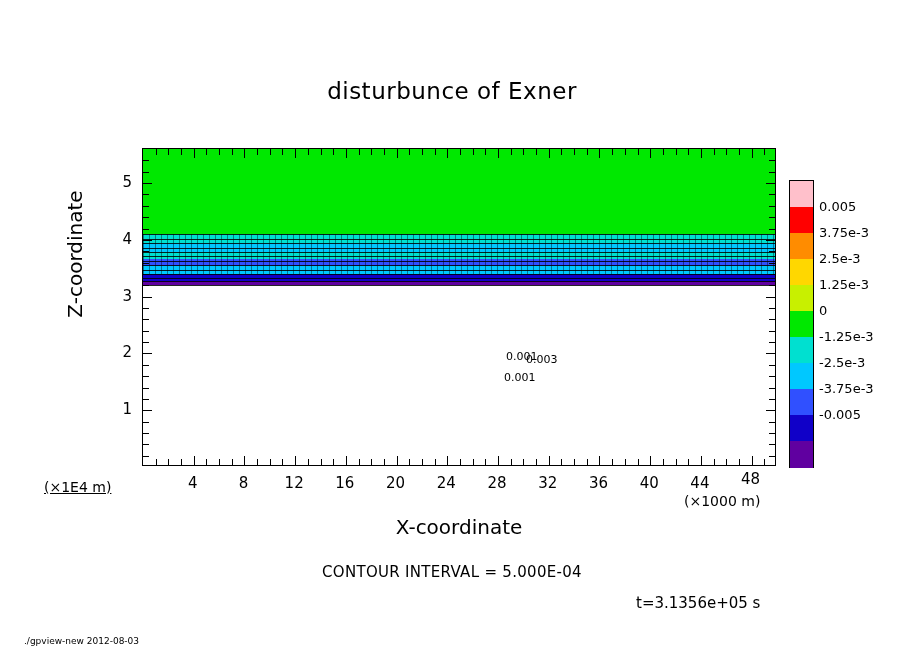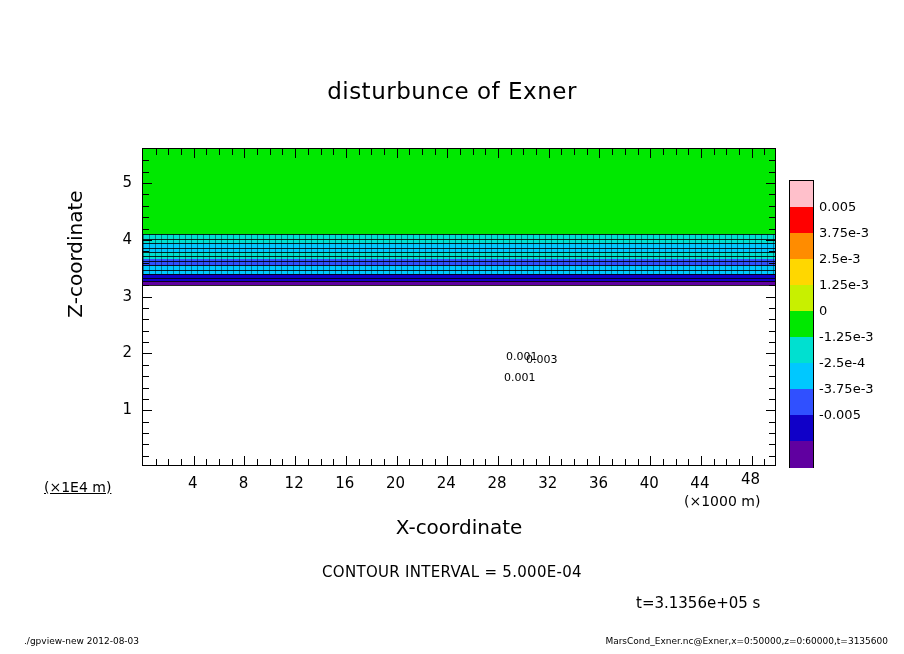--- a/index.html
+++ b/index.html
@@ -445,23 +445,22 @@
         <div class="cb-cell" style="top: 260px; height: 26.5px; background: rgb(96, 0, 160);"></div>
       </div>
   </div>
   <div id="cb-labels">
       <div class="cb-label" style="top: 206px;">0.005</div>
       <div class="cb-label" style="top: 232px;">3.75e-3</div>
       <div class="cb-label" style="top: 258px;">2.5e-3</div>
       <div class="cb-label" style="top: 284px;">1.25e-3</div>
       <div class="cb-label" style="top: 310px;">0</div>
       <div class="cb-label" style="top: 336px;">-1.25e-3</div>
-      <div class="cb-label" style="top: 362px;">-2.5e-4</div>
+      <div class="cb-label" style="top: 362px;">-2.5e-3</div>
       <div class="cb-label" style="top: 388px;">-3.75e-3</div>
       <div class="cb-label" style="top: 414px;">-0.005</div>
     </div>
 
   <div class="contour-interval">CONTOUR INTERVAL = 5.000E-04</div>
   <div class="time-label">t=3.1356e+05 s</div>
 
   <div class="footer-left">./gpview-new  2012-08-03</div>
-  <div class="footer-right">MarsCond_Exner.nc@Exner,x=0:50000,z=0:60000,t=3135600</div>
 </div>
 
 </body></html>

